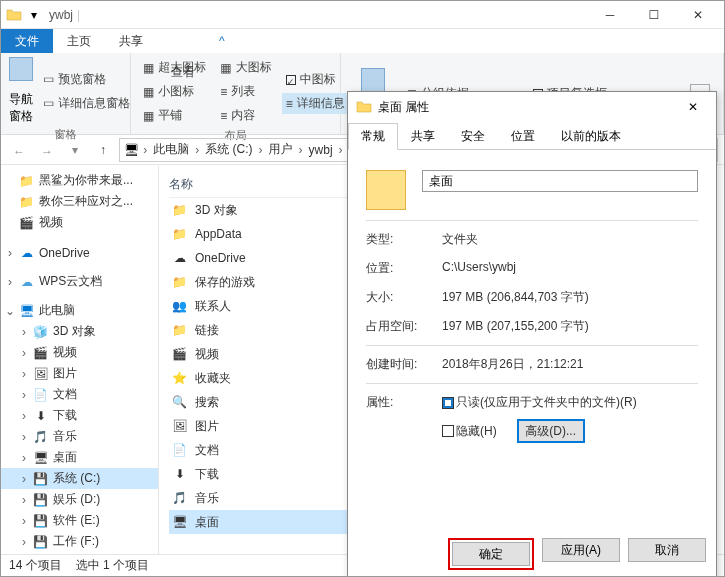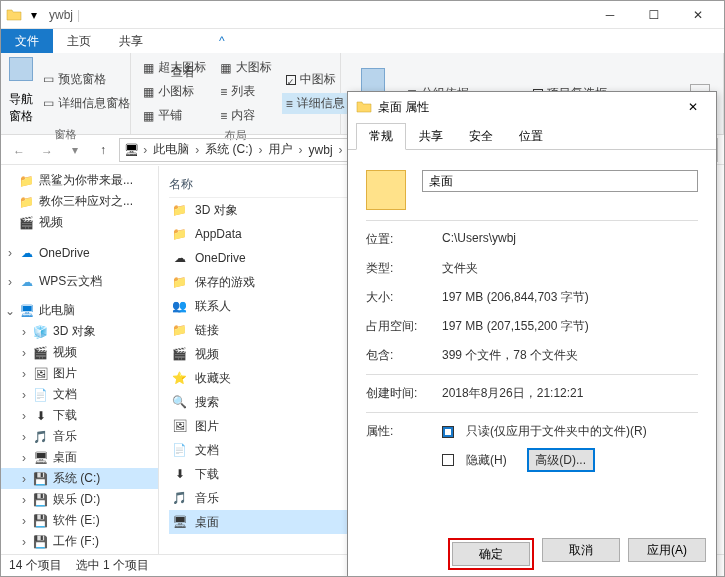--- a/index.html
+++ b/index.html
@@ -57,31 +57,31 @@
 
 
 .status { position: absolute; bottom: 0; left: 0; right: 0; height: 22px; border-top: 1px solid #e5e5e5; display: flex; align-items: center; padding: 0 8px; gap: 14px; color: #333; }
 
 
 .dialog { position: absolute; left: 346px; top: 70px; width: 370px; height: 490px; background: #fff; border: 1px solid #888; box-shadow: 2px 2px 8px rgba(0,0,0,.2); display: flex; flex-direction: column; margin-top: 20px; }
 .dlg-title { height: 30px; display: flex; align-items: center; padding: 0 8px; }
 .dlg-title .dt-icon { width: 16px; height: 16px; margin-right: 6px; }
 .dlg-title .spacer { flex: 1; }
 .dlg-close { width: 30px; height: 30px; display: flex; align-items: center; justify-content: center; }
-.dlg-tabs { display: flex; padding: 0 8px; border-bottom: 1px solid #ccc; }
+.dlg-tabs { display: flex; padding: 0 0; border-bottom: 1px solid #ccc; }
 .dlg-tab { padding: 4px 12px; border: 1px solid transparent; position: relative; top: 1px; }
 .dlg-tab.active { border: 1px solid #ccc; border-bottom: 1px solid #fff; background: #fff; }
 .dlg-body { flex: 1; padding: 14px 18px; }
 .dlg-row { display: flex; padding: 6px 0; }
 .dlg-row .k { width: 76px; color: #333; }
 .dlg-row .v { flex: 1; color: #333; }
 .dlg-name { height: 22px; border: 1px solid #999; padding: 2px 6px; flex: 1; }
 .dlg-sep { border-top: 1px solid #ddd; margin: 4px 0; }
 .dlg-icon-big { width: 40px; height: 40px; background: #ffe28a; border: 1px solid #e0b040; margin-right: 16px; }
-.dlg-check { display: flex; align-items: center; gap: 12px; }
+.dlg-check { display: flex; align-items: center; gap: 2px; }
 .dlg-check .cb { width: 12px; height: 12px; border: 1px solid #333; display: inline-flex; align-items: center; justify-content: center; }
 .dlg-check .cb.ind { background: #1979ca; }
 .dlg-check .cb.ind::after { content: ""; width: 6px; height: 6px; background: #fff; }
 .dlg-btns { padding: 10px 10px; display: flex; justify-content: flex-end; gap: 8px; }
 .dlg-btn { width: 78px; height: 24px; border: 1px solid #adadad; background: #e1e1e1; display: flex; align-items: center; justify-content: center; }
 .dlg-btn.adv { width: 68px; border: 2px solid #0078d7; }
 .ok-highlight { border: 2px solid #d00; padding: 2px; display: inline-flex; }
 
 .folder-svg { fill: #ffd869; stroke: #c9a227; stroke-width: .5; }
 </style>
@@ -389,46 +389,43 @@
         </svg></span>
     <span>桌面 属性</span>
     <div class="spacer"></div>
     <div class="dlg-close">✕</div>
   </div>
   <div class="dlg-tabs">
     <div class="dlg-tab active">常规</div>
     <div class="dlg-tab">共享</div>
     <div class="dlg-tab">安全</div>
     <div class="dlg-tab">位置</div>
+    <div class="dlg-tab">以前的版本</div>
   </div>
   <div class="dlg-body">
     <div class="dlg-row">
       <div class="dlg-icon-big"></div>
       <input class="dlg-name" value="桌面" style="">
     </div>
     <div class="dlg-sep"></div>
     <div class="dlg-row">
+        <div class="k">类型:</div>
+        <div class="v">文件夹</div>
+      </div>
+    <div class="dlg-row">
         <div class="k">位置:</div>
         <div class="v">C:\Users\ywbj</div>
       </div>
     <div class="dlg-row">
-        <div class="k">类型:</div>
-        <div class="v">文件夹</div>
-      </div>
-    <div class="dlg-row">
         <div class="k">大小:</div>
         <div class="v">197 MB (206,844,703 字节)</div>
       </div>
     <div class="dlg-row">
         <div class="k">占用空间:</div>
         <div class="v">197 MB (207,155,200 字节)</div>
-      </div>
-    <div class="dlg-row">
-        <div class="k">包含:</div>
-        <div class="v">399 个文件，78 个文件夹</div>
       </div>
     <div class="dlg-sep"></div>
     <div class="dlg-row">
         <div class="k">创建时间:</div>
         <div class="v">2018年8月26日，21:12:21</div>
       </div>
     <div class="dlg-sep"></div>
     <div class="dlg-row">
       <div class="k">属性:</div>
       <div class="v">
@@ -443,16 +440,16 @@
             </div>
           <div class="dlg-btn adv">高级(D)...</div>
         </div>
       </div>
     </div>
   </div>
   <div class="dlg-btns">
     <span class="ok-highlight">
       <div class="dlg-btn">确定</div>
     </span>
+    <div class="dlg-btn">应用(A)</div>
     <div class="dlg-btn">取消</div>
-    <div class="dlg-btn">应用(A)</div>
   </div>
 </div>
 
 </body></html>

